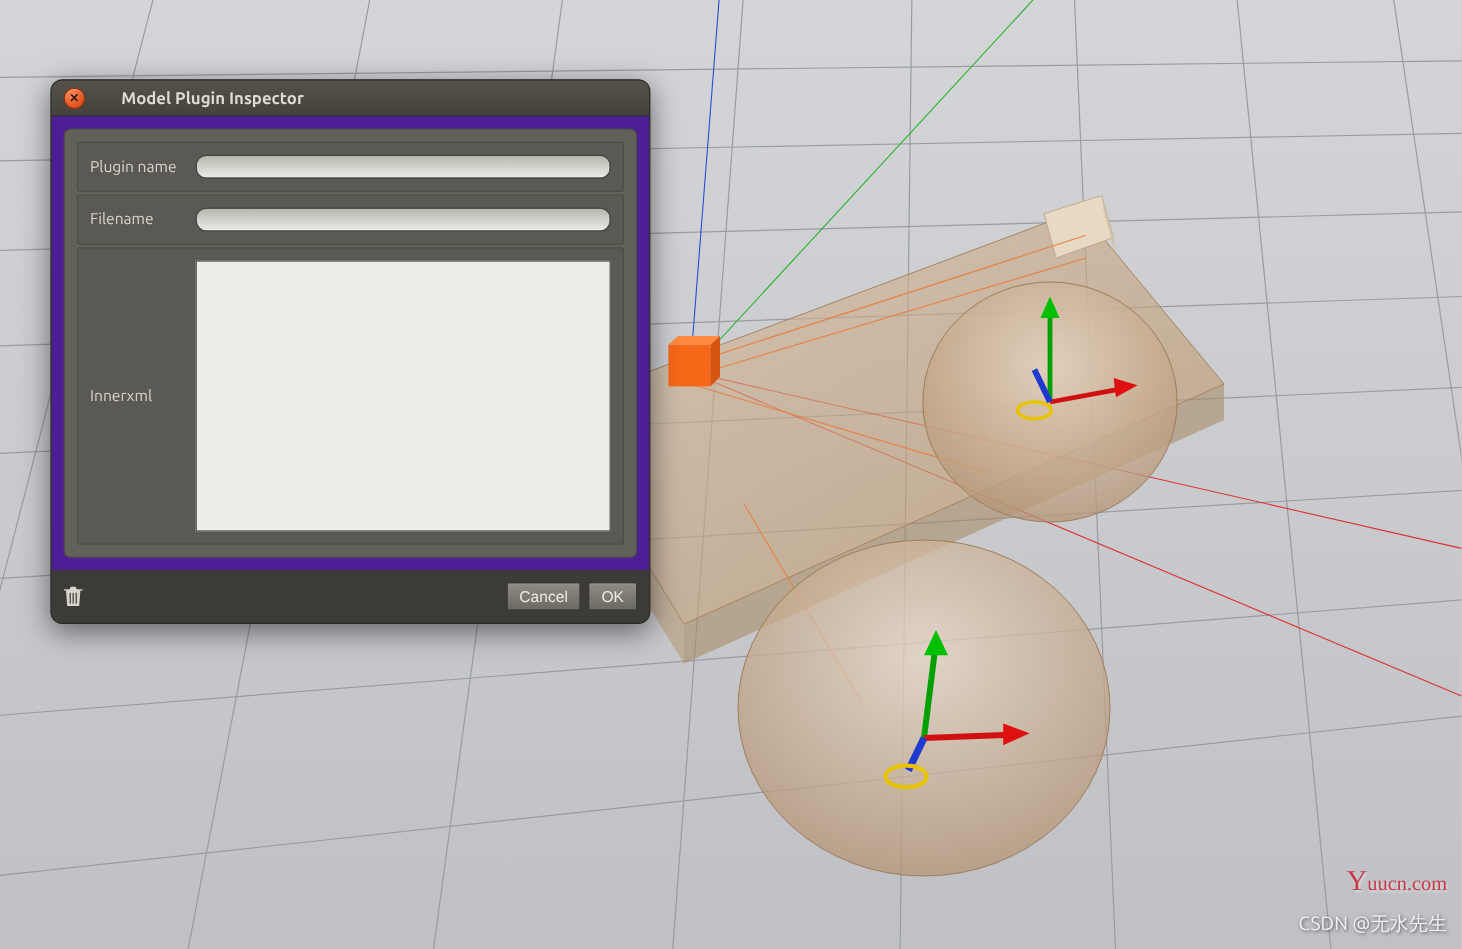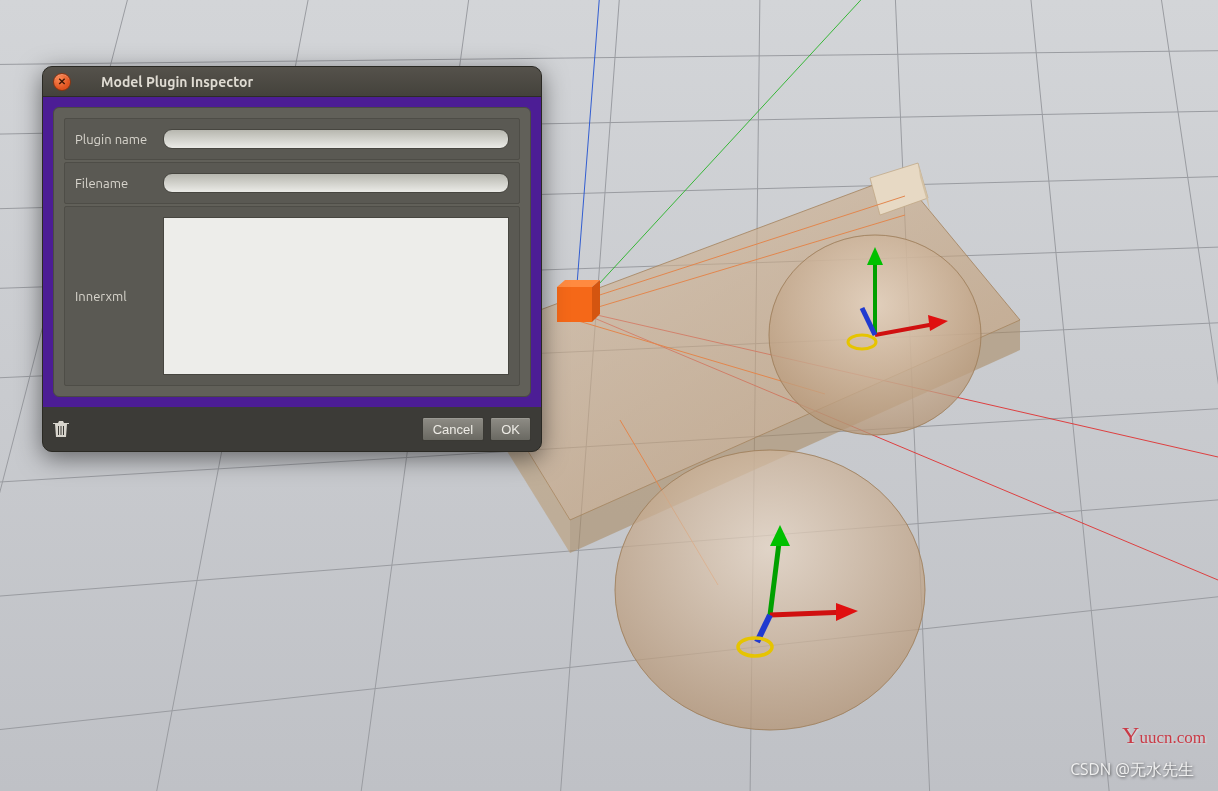--- a/index.html
+++ b/index.html
@@ -72,21 +72,21 @@
       align-items: center;
       gap: 8px;
       padding: 10px;
       border: 1px solid #4e4d47;
       border-radius: 2px;
       background: #5a5953;
       margin-bottom: 2px;
     }
     .form-row.innerxml-row {
       align-items: center;
-      height: 180px;
+      height: 248px;
       margin-bottom: 0;
     }
     .form-label {
       color: #d8d5cd;
       font-size: 13px;
       width: 80px;
       flex-shrink: 0;
     }
     .text-input {
       flex: 1;
@@ -139,21 +139,21 @@
       position: absolute;
       right: 12px;
       bottom: 42px;
       color: #c93a46;
       font-size: 17px;
       font-family: Georgia, serif;
       text-shadow: 1px 1px 2px rgba(255,255,255,0.5);
     }
     .watermark-csdn {
       position: absolute;
-      right: 24px;
+      right: 12px;
       bottom: 10px;
       font-size: 16px;
       color: #f0f0f0;
       text-shadow: 1px 1px 3px rgba(0,0,0,0.6);
     }
     .watermark-logo span:first-child { font-size: 24px; }
   </style>
 </head>
 <body>
 

